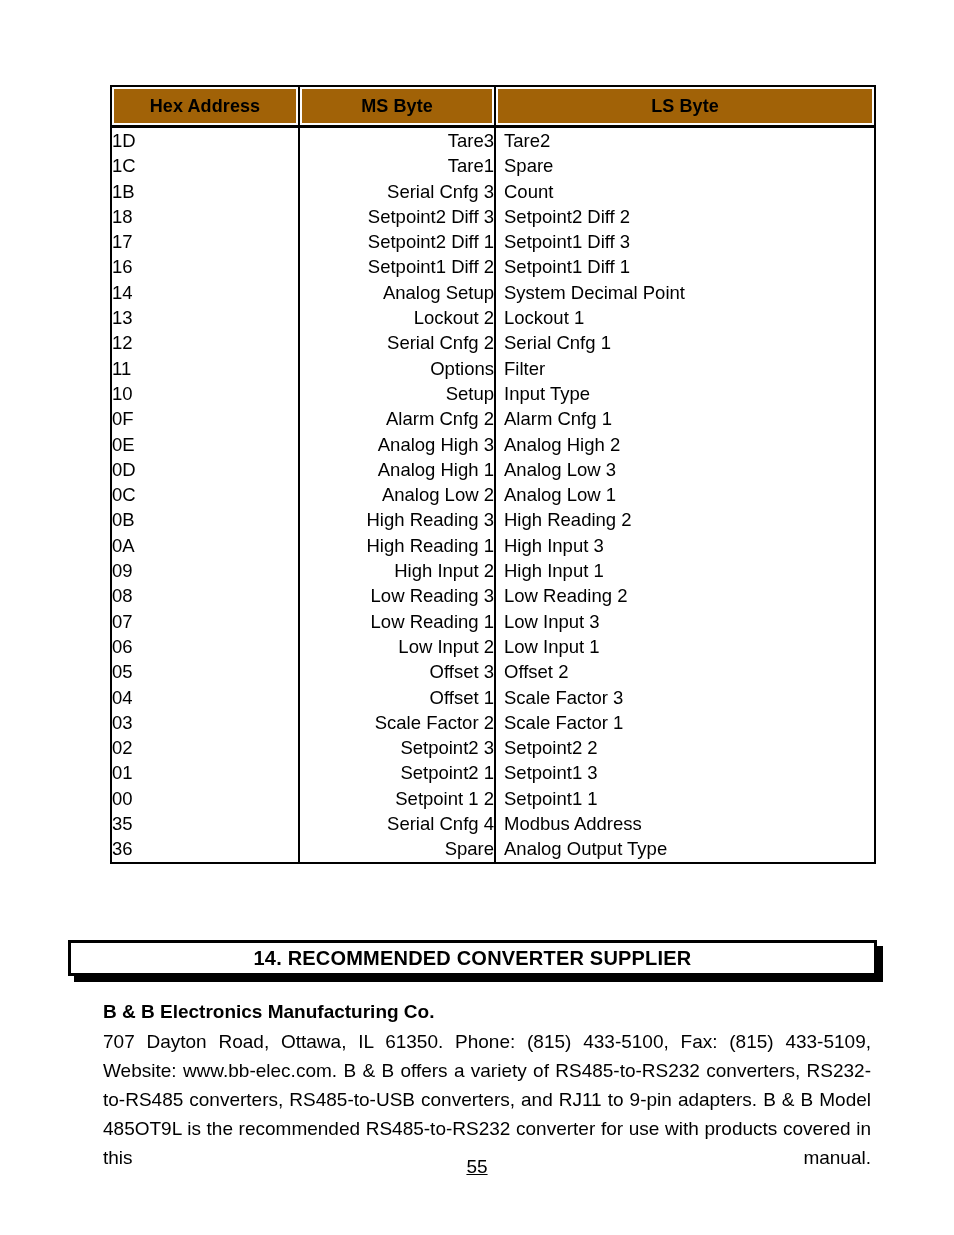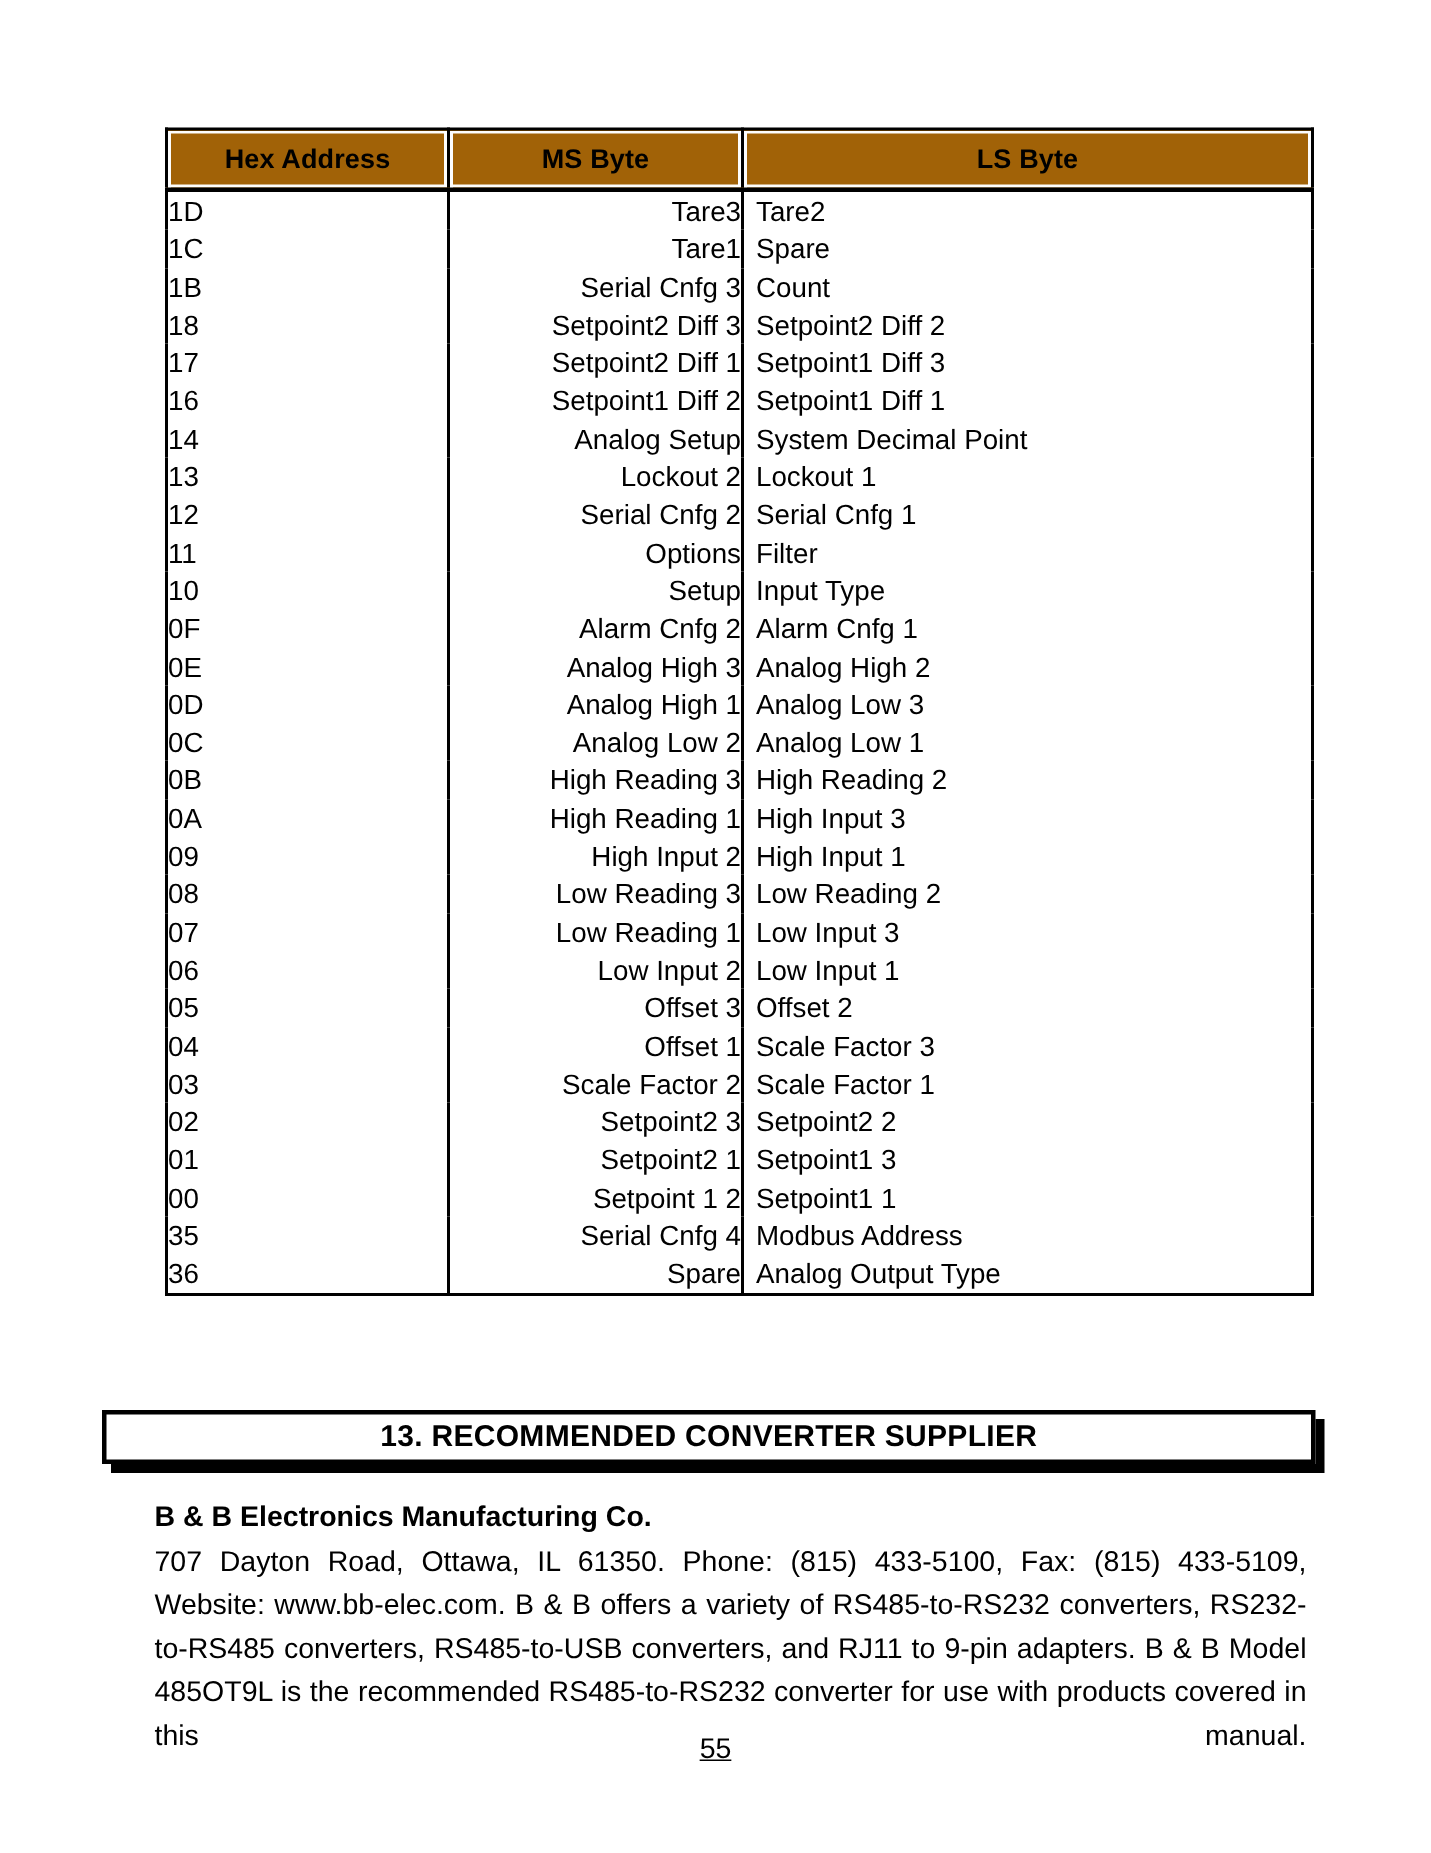--- a/index.html
+++ b/index.html
@@ -312,20 +312,20 @@
         <td class="cell-hex">36</td>
         <td class="cell-ms">Spare</td>
         <td class="cell-ls">Analog Output Type</td>
       </tr>
     </tbody>
 </table>
 
 <div id="section-heading-wrap">
   <div id="section-heading-shadow"></div>
   <div id="section-heading-box">
-    <span id="section-heading-text">13.  RECOMMENDED CONVERTER SUPPLIER</span>
+    <span id="section-heading-text">14.  RECOMMENDED CONVERTER SUPPLIER</span>
   </div>
 </div>
 
 <div id="supplier-name">B &amp; B Electronics Manufacturing Co.</div>
 <div id="supplier-paragraph">707 Dayton Road, Ottawa, IL 61350. Phone: (815) 433-5100, Fax: (815) 433-5109, Website: www.bb-elec.com. B &amp; B offers a variety of RS485-to-RS232 converters, RS232-to-RS485 converters, RS485-to-USB converters, and RJ11 to 9-pin adapters. B &amp; B Model 485OT9L is the recommended RS485-to-RS232 converter for use with products covered in this manual.</div>
 
 <div id="page-number">55</div>
 
 </body></html>

